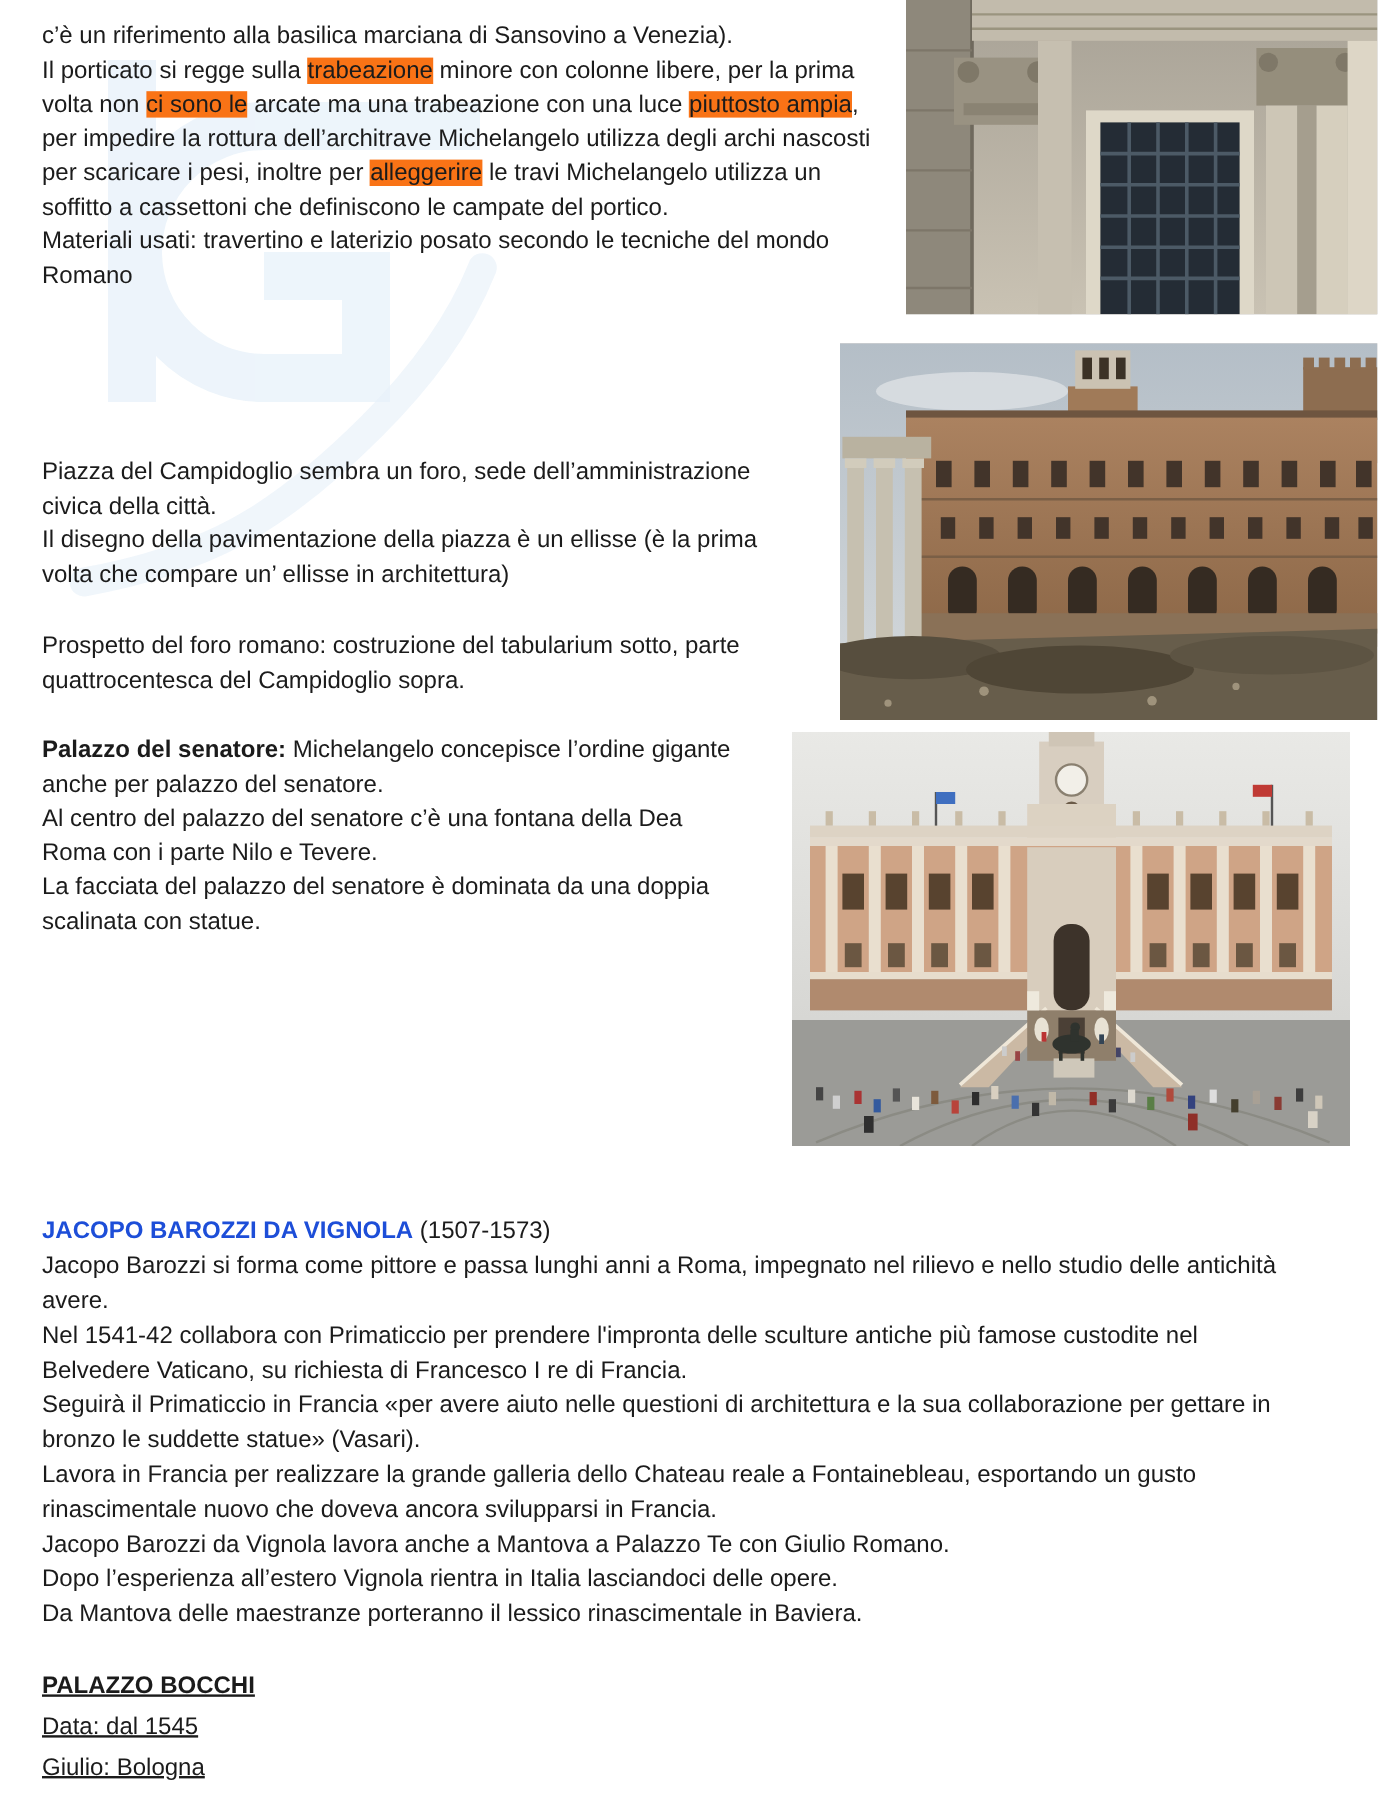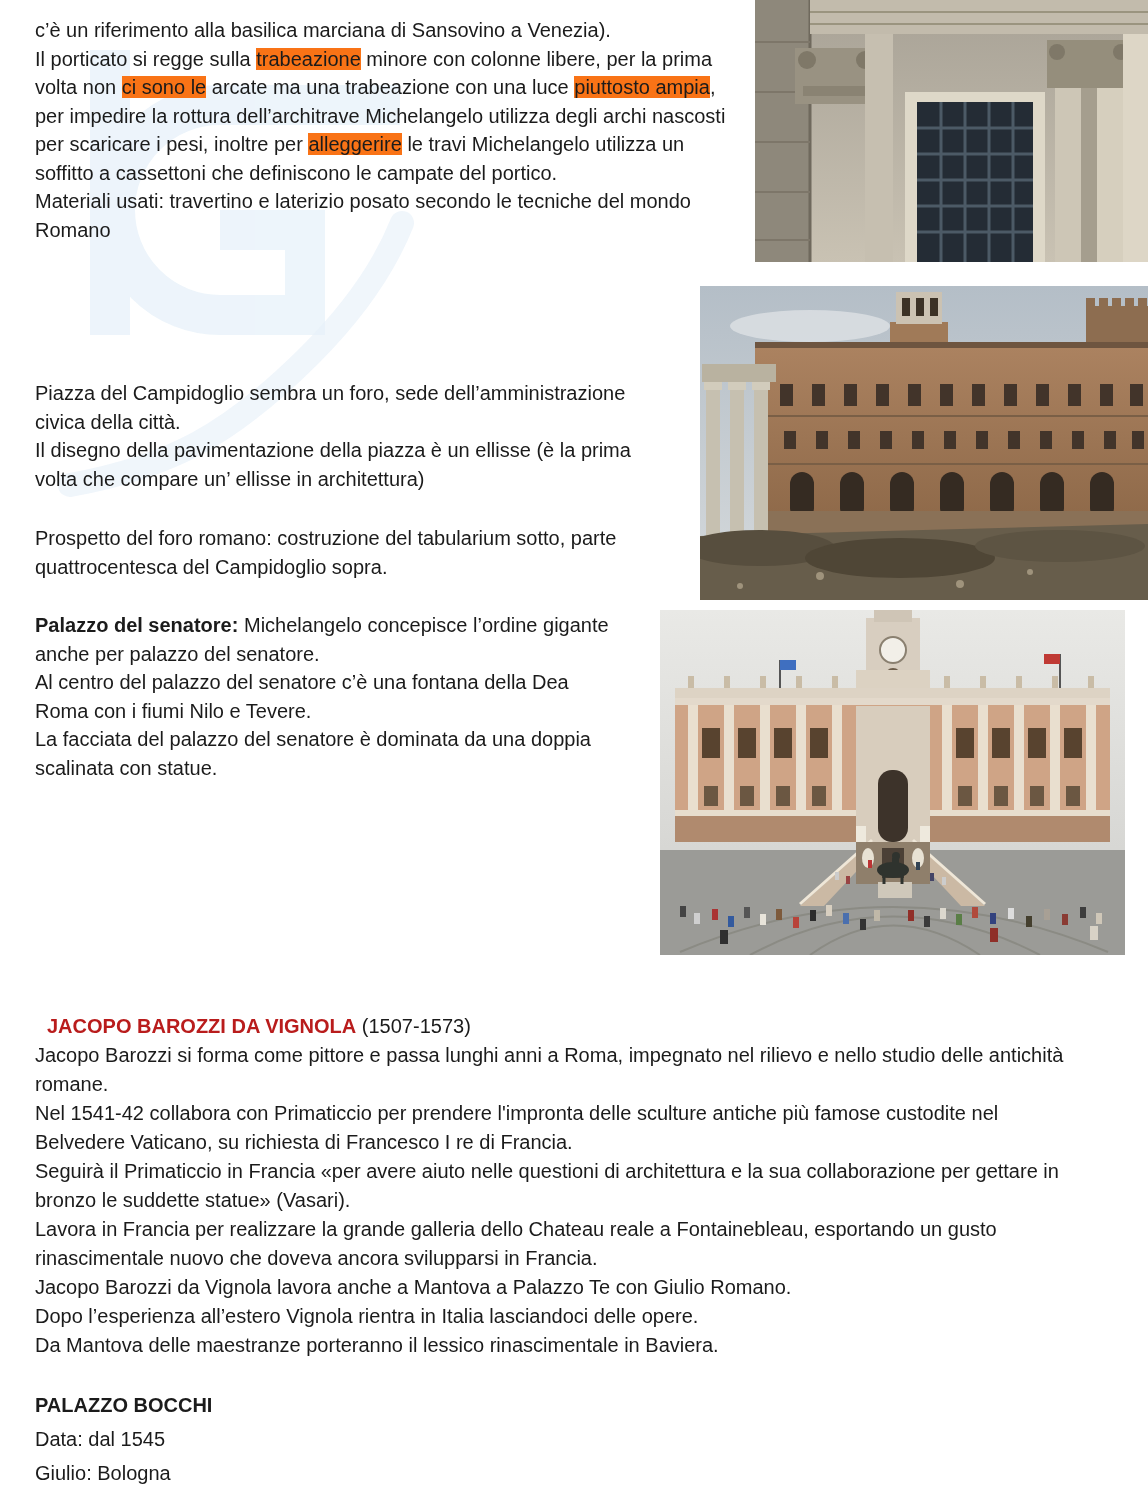--- a/index.html
+++ b/index.html
@@ -8,24 +8,24 @@
     width:1148px; height:1506px;
     position:relative; overflow:hidden;
     font-family:"Liberation Sans", sans-serif;
     color:#1b1b1b;
   }
   .abs { position:absolute; }
   .txt { font-size:20px; line-height:28.5px; }
   .txt p { margin:0; }
   .hl { background:#f97316; }
   .senatore-title { font-weight:700; }
-  .red-head { color:#b91c1c; font-weight:700;margin-left:12px; }
+  .red-head { color:#1d4ed8; font-weight:700; }
   .bold { font-weight:700; }
   .vignola { font-size:20px; line-height:29px; }
-  .bocchi { font-size:20px; line-height:34px; }
+  .bocchi { font-size:20px; line-height:34px;text-decoration:underline; }
   .photo { overflow:hidden; background:#ccc; }
   .photo svg { display:block; }
   .watermark { pointer-events:none; opacity:.5; }
 </style>
 </head>
 <body>
 
 <div class="abs watermark" style="left:50px; top:15px; width:380px; height:500px;">
   <svg width="380" height="500" viewBox="0 0 380 500">
     <g fill="none" stroke="#bcd8ee" stroke-width="40" opacity="0.55" stroke-linecap="square">
@@ -184,21 +184,21 @@
     <ellipse cx="360" cy="260" rx="85" ry="16" fill="#5d5443"></ellipse>
     <circle cx="120" cy="290" r="4" fill="#9f937c"></circle>
       <circle cx="260" cy="298" r="4" fill="#9f937c"></circle>
     <circle cx="330" cy="286" r="3" fill="#9f937c"></circle>
       <circle cx="40" cy="300" r="3" fill="#9f937c"></circle>
   </svg>
 </div>
 
 <div class="abs txt" style="left:35px; top:611px; width:575px;">
   <p><span class="senatore-title">Palazzo del senatore</span><span class="bold">: </span><span>Michelangelo concepisce l’ordine gigante anche per palazzo del senatore.</span></p>
-  <p>Al centro del palazzo del senatore c’è una fontana della Dea Roma con i fiumi Nilo e Tevere.</p>
+  <p>Al centro del palazzo del senatore c’è una fontana della Dea Roma con i parte Nilo e Tevere.</p>
   <p>La facciata del palazzo del senatore è dominata da una doppia scalinata con statue.</p>
 </div>
 
 <div class="abs photo" style="left:660px; top:610px; width:465px; height:345px;">
   <svg width="465" height="345" viewBox="0 0 465 345">
     <defs>
       <linearGradient id="sky3" x1="0" y1="0" x2="0" y2="1">
         <stop offset="0" stop-color="#e9e9e6"></stop>
           <stop offset="1" stop-color="#cfcfcc"></stop>
       </linearGradient>
@@ -328,21 +328,21 @@
         <rect x="256" y="252" width="4" height="8" fill="#345"></rect>
       <rect x="60" y="320" width="8" height="14" fill="#2f2f2f"></rect>
         <rect x="330" y="318" width="8" height="14" fill="#8f2f28"></rect>
       <rect x="430" y="316" width="8" height="14" fill="#d8d2c6"></rect>
     </g>
   </svg>
 </div>
 
 <div class="abs vignola" style="left:35px; top:1012px; width:1030px;">
   <p><span class="red-head">JACOPO BAROZZI DA VIGNOLA</span><span> (1507-1573)</span></p>
-  <p>Jacopo Barozzi si forma come pittore e passa lunghi anni a Roma, impegnato nel rilievo e nello studio delle antichità romane.</p>
+  <p>Jacopo Barozzi si forma come pittore e passa lunghi anni a Roma, impegnato nel rilievo e nello studio delle antichità avere.</p>
   <p>Nel 1541-42 collabora con Primaticcio per prendere l'impronta delle sculture antiche più famose custodite nel Belvedere Vaticano, su richiesta di Francesco I re di Francia.</p>
   <p>Seguirà il Primaticcio in Francia «per avere aiuto nelle questioni di architettura e la sua collaborazione per gettare in bronzo le suddette statue» (Vasari).</p>
   <p>Lavora in Francia per realizzare la grande galleria dello Chateau reale a Fontainebleau, esportando un gusto rinascimentale nuovo che doveva ancora svilupparsi in Francia.</p>
   <p>Jacopo Barozzi da Vignola lavora anche a Mantova a Palazzo Te con Giulio Romano.</p>
   <p>Dopo l’esperienza all’estero Vignola rientra in Italia lasciandoci delle opere.</p>
   <p>Da Mantova delle maestranze porteranno il lessico rinascimentale in Baviera.</p>
 </div>
 
 <div class="abs bocchi" style="left:35px; top:1388px; width:600px;">
   <p class="bold">PALAZZO BOCCHI</p>

